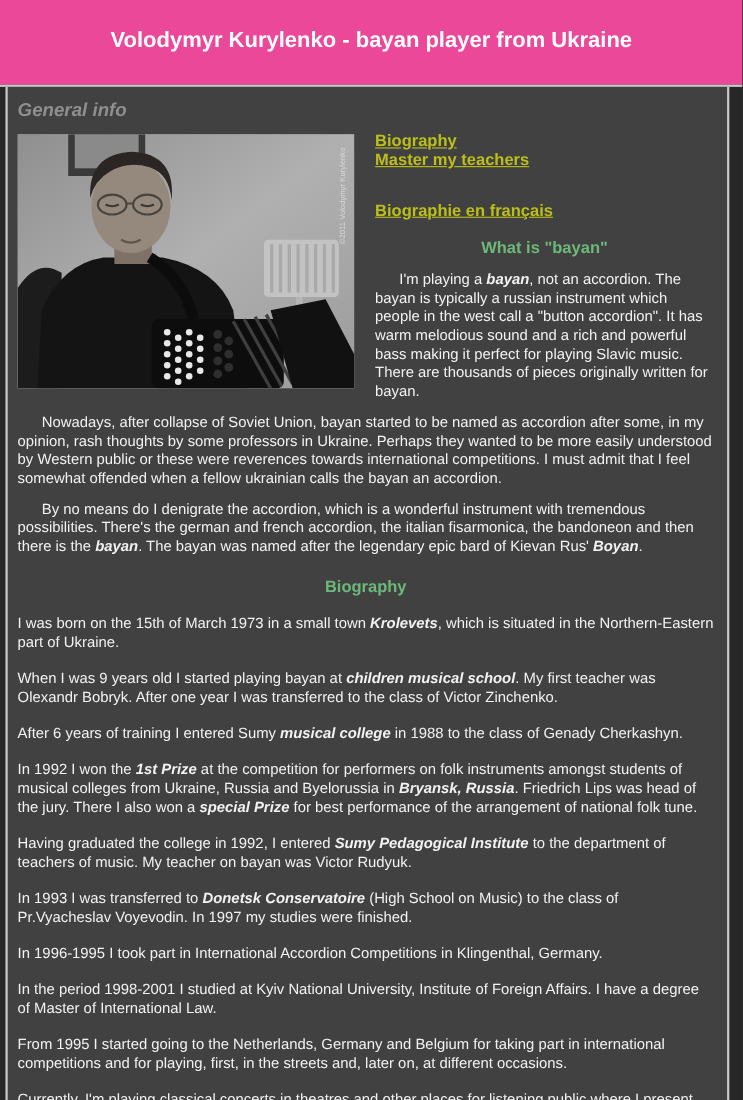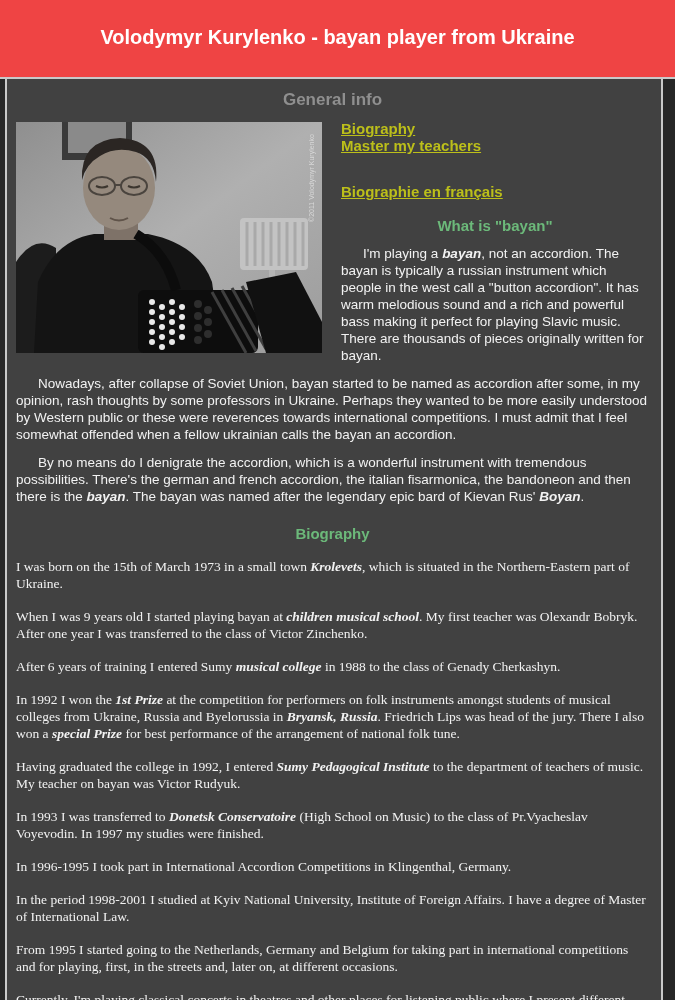--- a/index.html
+++ b/index.html
@@ -6,21 +6,21 @@
     margin: 0;
     padding: 0;
     width: 675px;
     height: 1000px;
     overflow: hidden;
     background: #272727;
     font-family: "Liberation Sans", sans-serif;
   }
   .page-header {
     height: 77px;
-    background: #ef4444;
+    background: #ec4899;
     text-align: center;
   }
   .page-header h1 {
     margin: 0;
     padding-top: 26px;
     color: #ffffff;
     font-size: 20px;
     font-weight: bold;
   }
   .top-rule {
@@ -37,24 +37,24 @@
     border-right: 2px solid #c9c9c9;
     min-height: 921px;
     box-sizing: border-box;
     padding: 6px 12px 20px 9px;
     color: #f2f2f2;
     font-size: 13.5px;
     line-height: 17px;
   }
   .section-title-gray {
     margin: 6px 0 12px 0;
-    text-align: center;
     color: #8f8f8f;
     font-size: 17px;
     font-weight: bold;
+    font-style: italic;
   }
   .photo-wrap {
     float: left;
     width: 306px;
     height: 231px;
     margin: 2px 19px 12px 0;
     background: #9a9a9a;
   }
   .nav-links a {
     display: block;
@@ -78,21 +78,20 @@
   .bio-title {
     margin: 20px 0 13px 0;
   }
   .bayan-paras p {
     margin: 11px 0;
     text-indent: 22px;
   }
   .bio-paras p {
     margin: 16px 0;
     text-indent: 0;
-    font-family: Liberation Serif, serif;
   }
   b.em {
     font-weight: bold;
     font-style: italic;
   }
 </style>
 </head>
 <body>
 
 <div class="page-header">

